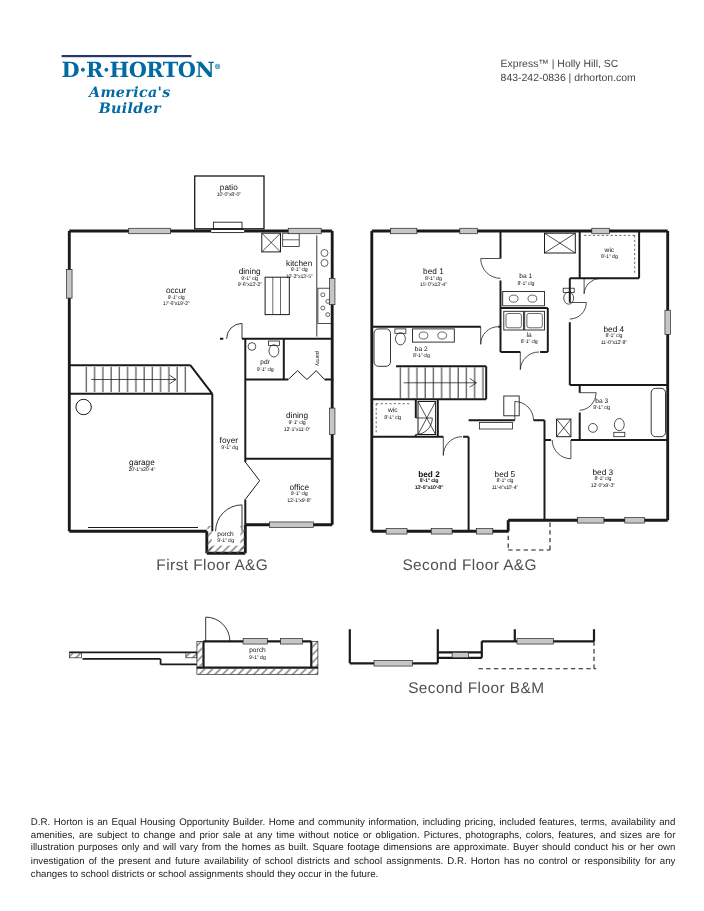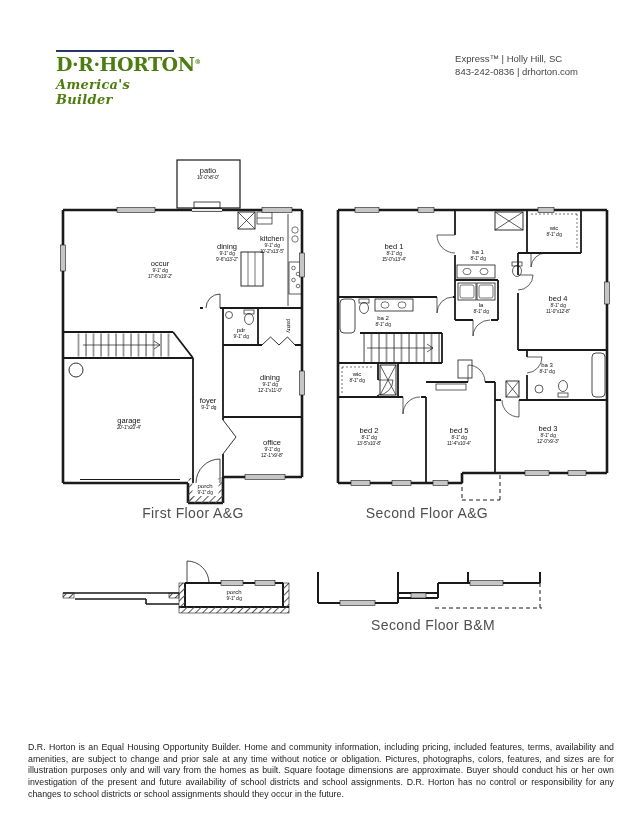--- a/index.html
+++ b/index.html
@@ -1,19 +1,19 @@
 <!DOCTYPE html>
 <html><head>
 <meta charset="utf-8">
 <style>
   html,body{margin:0;padding:0;background:#ffffff;}
   .page{position:relative;width:640px;height:828px;background:#fff;font-family:"Liberation Sans",sans-serif;overflow:hidden;}
 
   
-  .logo{position:absolute;left:56px;top:50px;width:124px;color:#4d7c0f;}
+  .logo{position:absolute;left:56px;top:50px;width:124px;color:#0369a1;text-align:center;}
   .logo-rule{height:2px;background:#26376b;margin-bottom:3px;width:118px;}
   .logo-text{font-family:"DejaVu Serif",serif;font-weight:bold;font-size:19px;line-height:1.05;letter-spacing:-0.5px;white-space:nowrap;}
   .logo-text sup{font-size:6.5px;vertical-align:super;}
   .logo-tagline{font-family:"DejaVu Serif",serif;font-style:italic;font-weight:bold;font-size:13px;margin-top:2px;letter-spacing:.3px;}
   .header-contact{position:absolute;right:62px;top:52px;font-size:9.5px;line-height:13px;color:#444;}
 
   
   .plan{position:absolute;}
   .plan svg{display:block;}
   .room-label{position:absolute;transform:translate(-50%,-50%);text-align:center;color:#111;line-height:1.12;white-space:nowrap;}
@@ -257,21 +257,21 @@
     </div>
     <div class="room-label" style="left:225px;top:100px;">
       <div class="rl-name">bed 4</div>
       <div class="rl-sub">8'-1" clg</div>
       <div class="rl-sub">11'-0"x12'-8"</div>
     </div>
     <div class="room-label rl-small" style="left:24px;top:172px;">
       <div class="rl-name">wic</div>
       <div class="rl-sub">8'-1" clg</div>
     </div>
-    <div class="room-label" style="left:36px;top:232px;">
+    <div class="room-label" style="left:57px;top:232px;font-weight:bold;">
       <div class="rl-name">bed 2</div>
       <div class="rl-sub">8'-1" clg</div>
       <div class="rl-sub">13'-5"x10'-8"</div>
     </div>
     <div class="room-label" style="left:126px;top:232px;">
       <div class="rl-name">bed 5</div>
       <div class="rl-sub">8'-1" clg</div>
       <div class="rl-sub">11'-4"x10'-4"</div>
     </div>
     <div class="room-label rl-small" style="left:214px;top:163px;">

